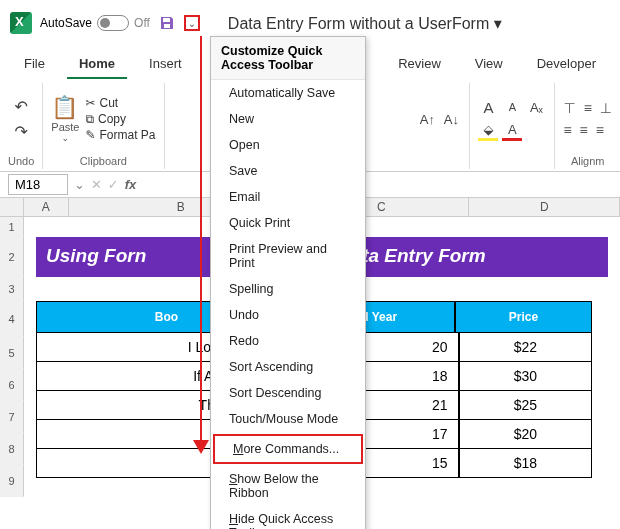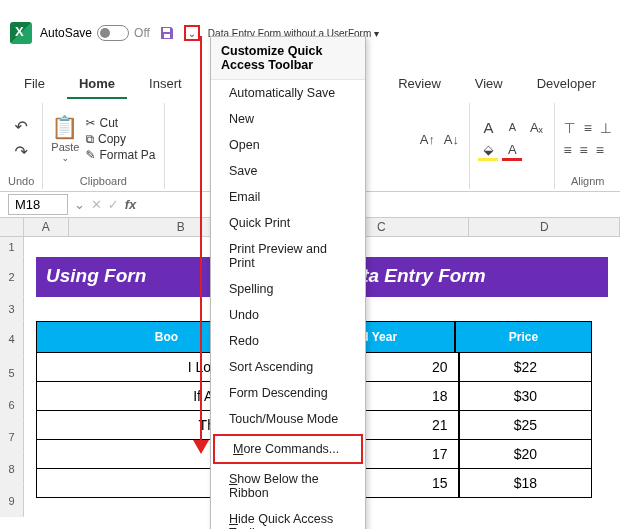--- a/index.html
+++ b/index.html
@@ -1,27 +1,27 @@
 <!DOCTYPE html>
 <html><head>
   <meta charset="utf-8">
   <style>
     * { box-sizing: border-box; margin: 0; padding: 0; font-family: "Segoe UI", Arial, sans-serif; }
     body { background: #fff; width: 620px; height: 529px; overflow: hidden; position: relative; font-size: 13px; }
     
     
-    .titlebar { display: flex; align-items: center; padding: 22px 10px; gap: 8px; }
+    .titlebar { display: flex; align-items: center; padding: 12px 10px; gap: 8px; }
     .excel-logo { width: 22px; height: 22px; background: linear-gradient(135deg, #107c41 50%, #21a366 50%); border-radius: 3px; position: relative; }
     .excel-logo::after { content: "X"; color: #fff; position: absolute; left: 5px; top: 2px; font-weight: bold; font-size: 13px; }
     .autosave { display: flex; align-items: center; gap: 5px; font-size: 12px; }
     .toggle { width: 32px; height: 16px; border: 1px solid #888; border-radius: 8px; position: relative; background: #fff; }
     .toggle::after { content: ""; position: absolute; width: 10px; height: 10px; background: #888; border-radius: 50%; top: 2px; left: 2px; }
     .qat-icon { width: 18px; height: 18px; display: flex; align-items: center; justify-content: center; color: #666; }
     .save-ico svg { fill: #8b5fbf; }
-    .file-title { font-size: 10px; color: #333; }
+    .file-title { font-size: 16px; color: #333; margin-left: 20px; }
     .qat-dropdown { width: 16px; height: 16px; border: 2px solid #e02020; display: flex; align-items: center; justify-content: center; font-size: 10px; color: #555; }
     
     
     .tabs { display: flex; gap: 10px; padding: 4px 12px 0; font-size: 13px; }
     .tab { padding: 6px 12px; cursor: pointer; color: #333; }
     .tab.active { font-weight: 600; border-bottom: 2px solid #107c41; }
     
     
     .ribbon { display: flex; border-bottom: 1px solid #ccc; padding: 4px 0 2px 0; background: #fff; }
     .rgroup { border-right: 1px solid #ddd; padding: 2px 8px; display: flex; flex-direction: column; align-items: center; font-size: 11px; color: #555; }
@@ -271,21 +271,21 @@
   <div class="qat-item">New</div>
   <div class="qat-item">Open</div>
   <div class="qat-item">Save</div>
   <div class="qat-item">Email</div>
   <div class="qat-item">Quick Print</div>
   <div class="qat-item">Print Preview and Print</div>
   <div class="qat-item">Spelling</div>
   <div class="qat-item">Undo</div>
   <div class="qat-item">Redo</div>
   <div class="qat-item">Sort Ascending</div>
-  <div class="qat-item">Form Descending</div>
+  <div class="qat-item">Sort Descending</div>
   <div class="qat-item">Touch/Mouse Mode</div>
   <div class="qat-item more-commands underline-m">More Commands...</div>
   <div class="qat-item underline-m">Show Below the Ribbon</div>
   <div class="qat-item underline-m">Hide Quick Access Toolbar</div>
 </div>
 
 <div class="arrow-line"></div>
 <div class="arrow-head"></div>
 
 </body></html>

